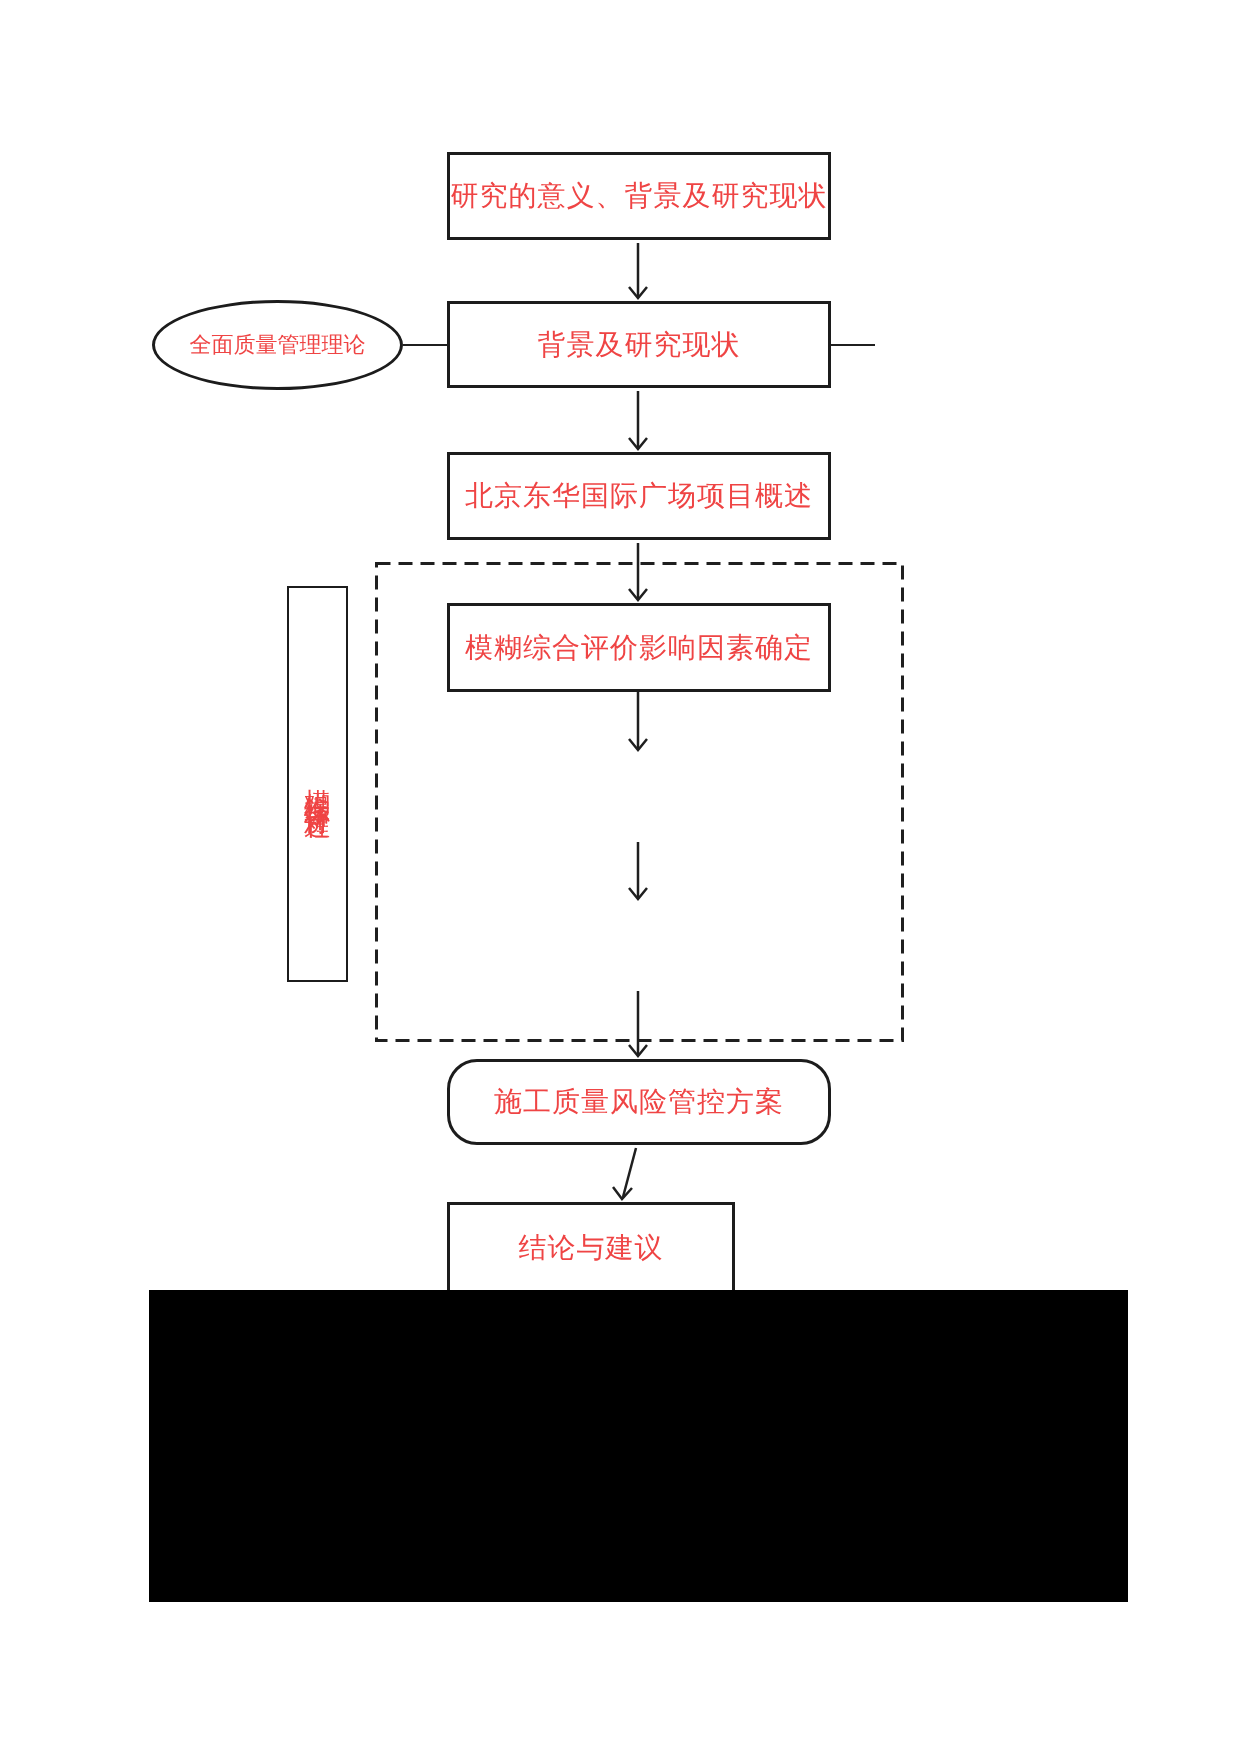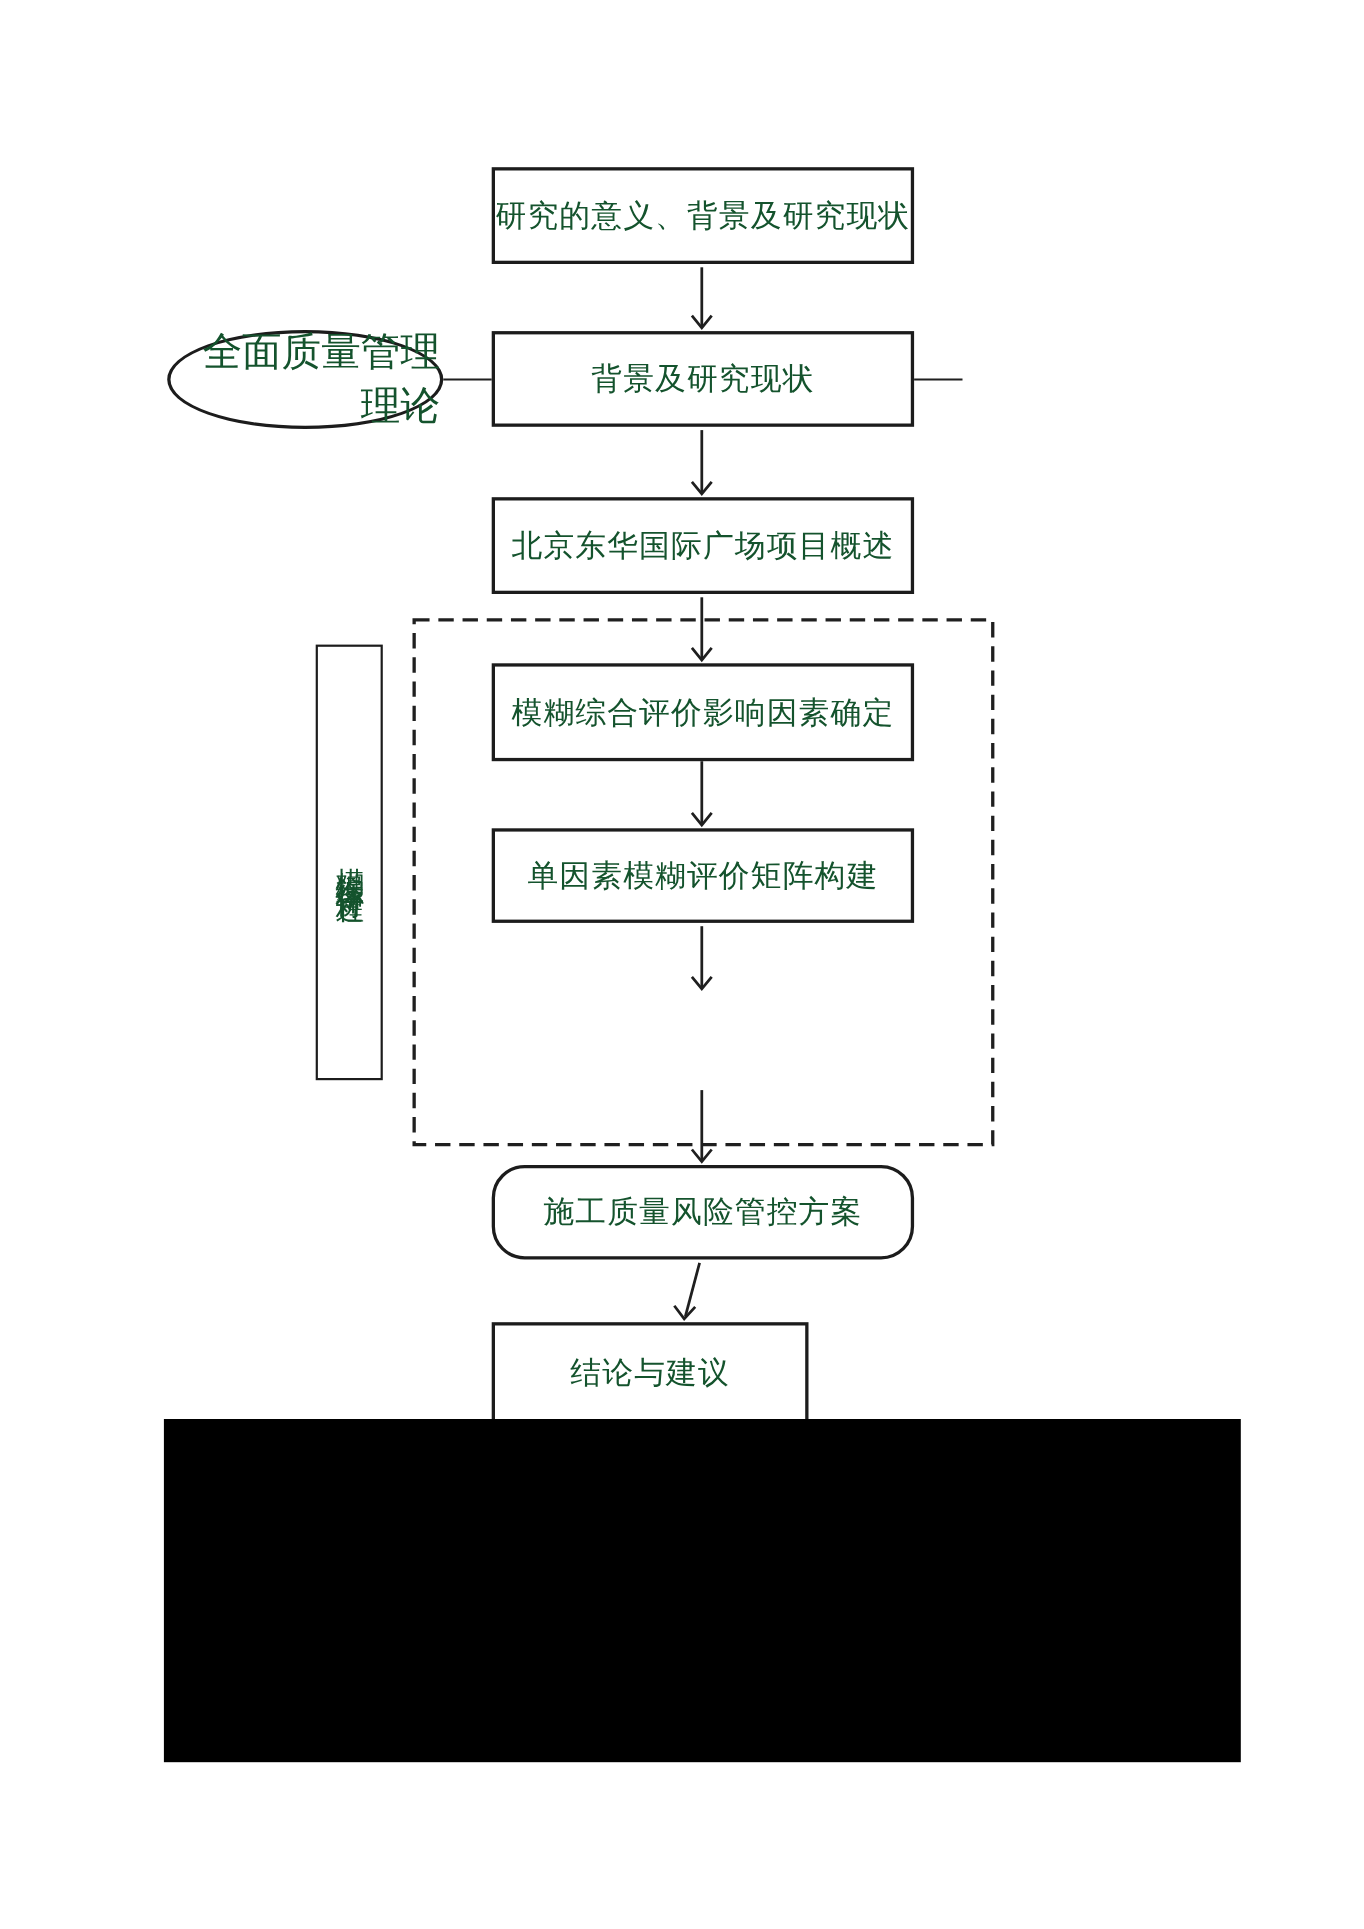--- a/index.html
+++ b/index.html
@@ -17,34 +17,34 @@
     color: #000000;
   }
   .node {
     position: absolute;
     box-sizing: border-box;
     background: #ffffff;
     border: 3px solid #1c1c1c;
     display: flex;
     align-items: center;
     justify-content: center;
-    text-align: right;
+    text-align: left;
     font-size: 28px;
     letter-spacing: 1px;
-    color: #14532d;
+    color: #ef4444;
     z-index: 2;
   }
   .box {
     left: 447px;
     width: 384px;
     height: 88px;
   }
   .ellipse {
     border-radius: 50%;
-    font-size: 36px;
+    font-size: 22px;
     letter-spacing: 0;
   }
   #node-tqm {
     left: 152px; top: 300px; width: 251px; height: 90px;
   }
   #node-fuzzy-theory {
     left: 875px; top: 300px; width: 252px; height: 90px;
   }
   #node-research   { top: 152px; }
   #node-theory     { top: 301px; height: 87px; }
@@ -102,23 +102,20 @@
 
 
   <div class="node box" id="node-project">
     <span>北京东华国际广场项目概述</span>
   </div>
 
   <div class="node box" id="node-factors">
     <span>模糊综合评价影响因素确定</span>
   </div>
 
-  <div class="node box" id="node-matrix">
-    <span>单因素模糊评价矩阵构建</span>
-  </div>
 
 
   <div class="node box" id="node-plan">
     <span>施工质量风险管控方案</span>
   </div>
 
   <div class="node box" id="node-conclusion">
     <span>结论与建议</span>
   </div>
 

